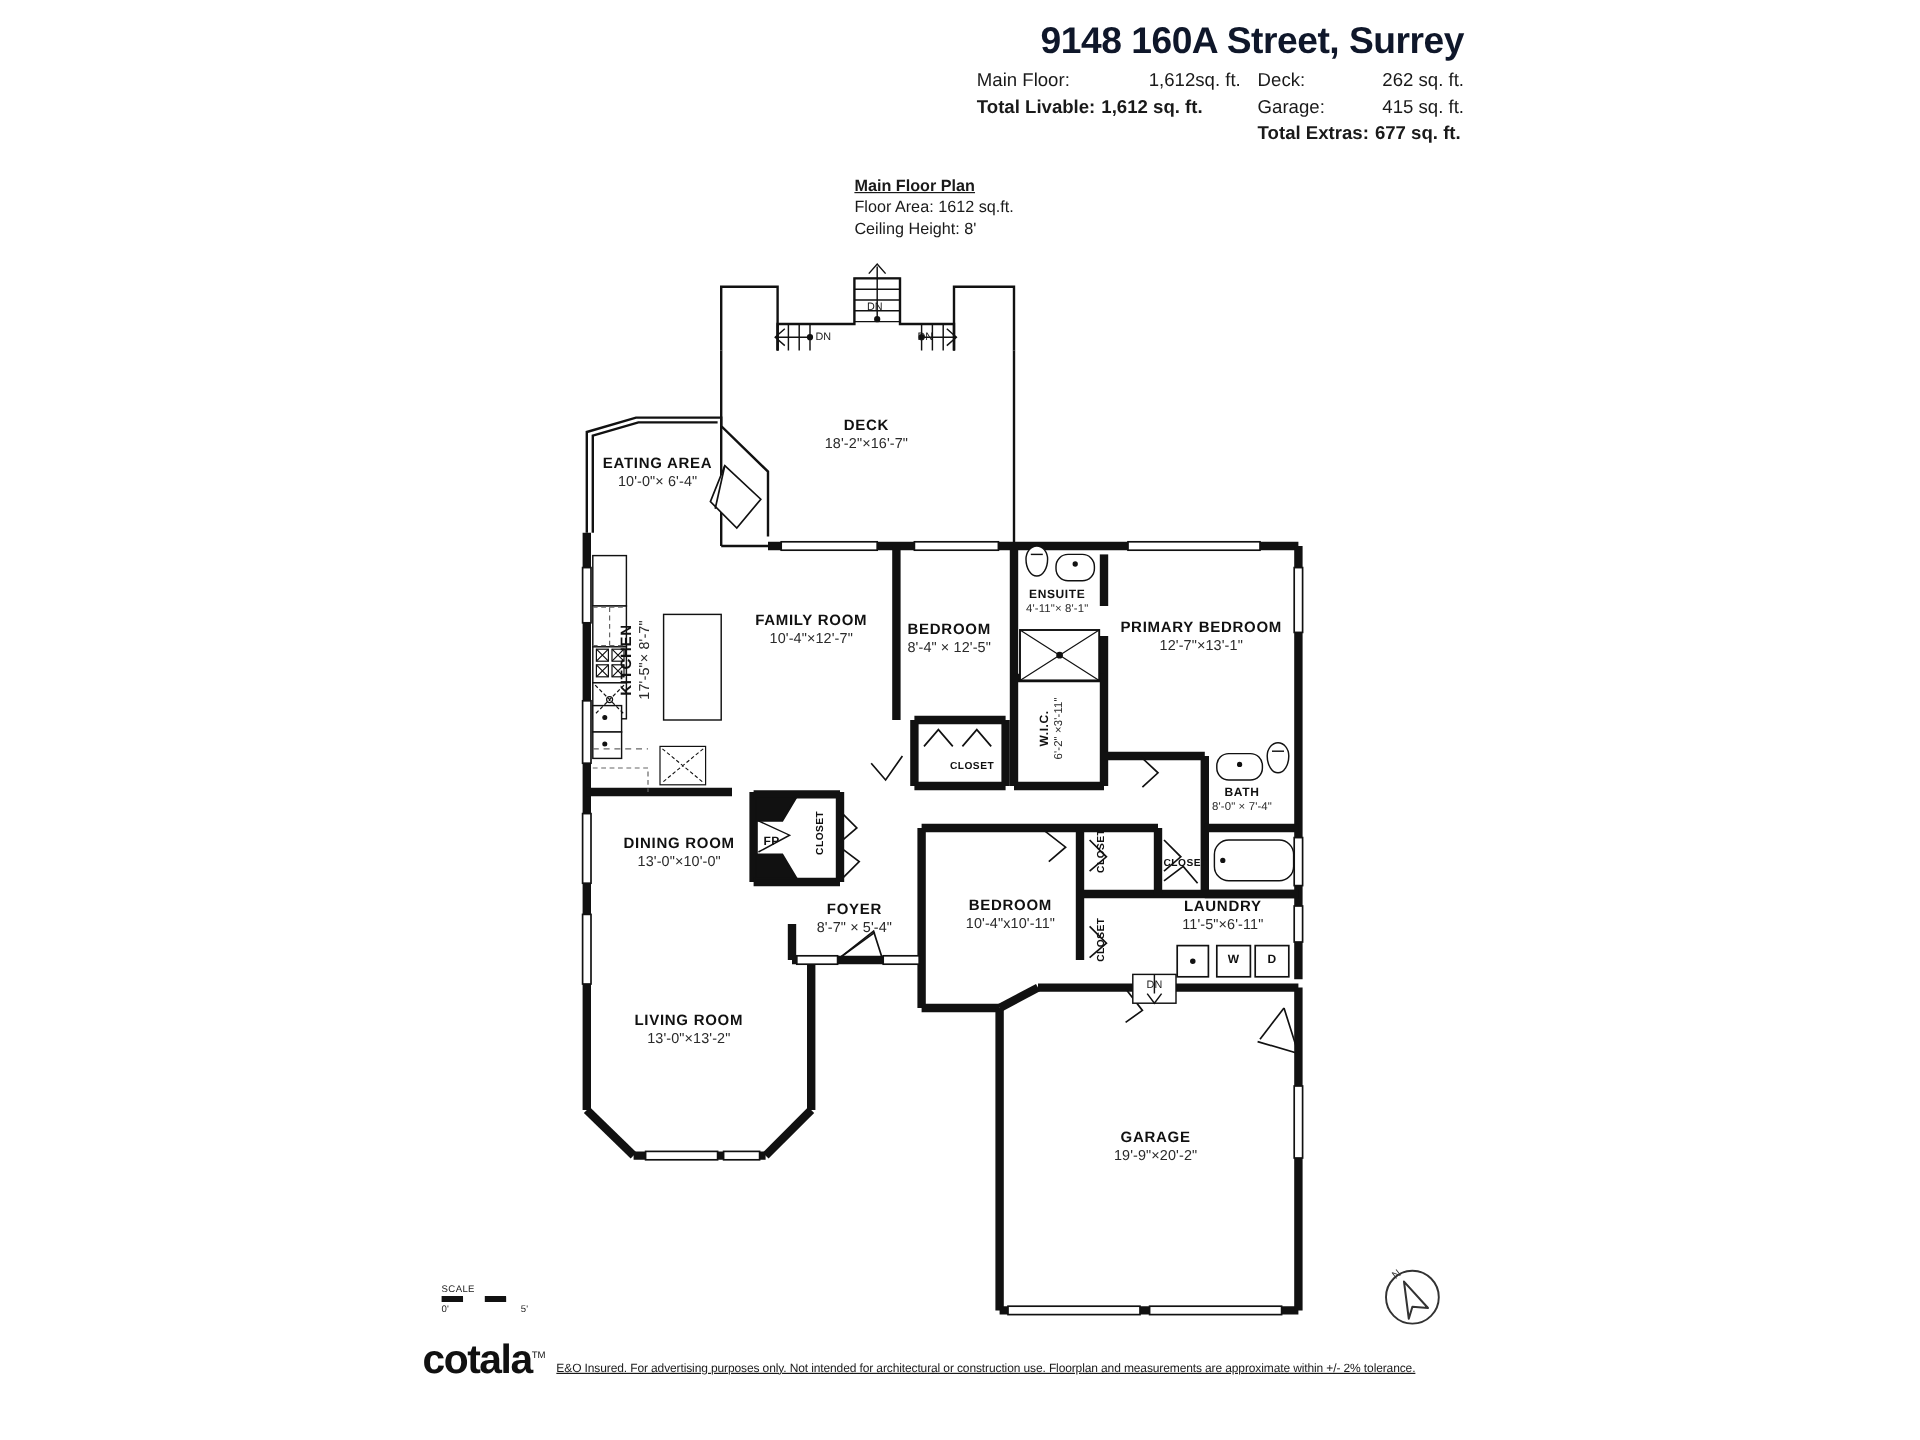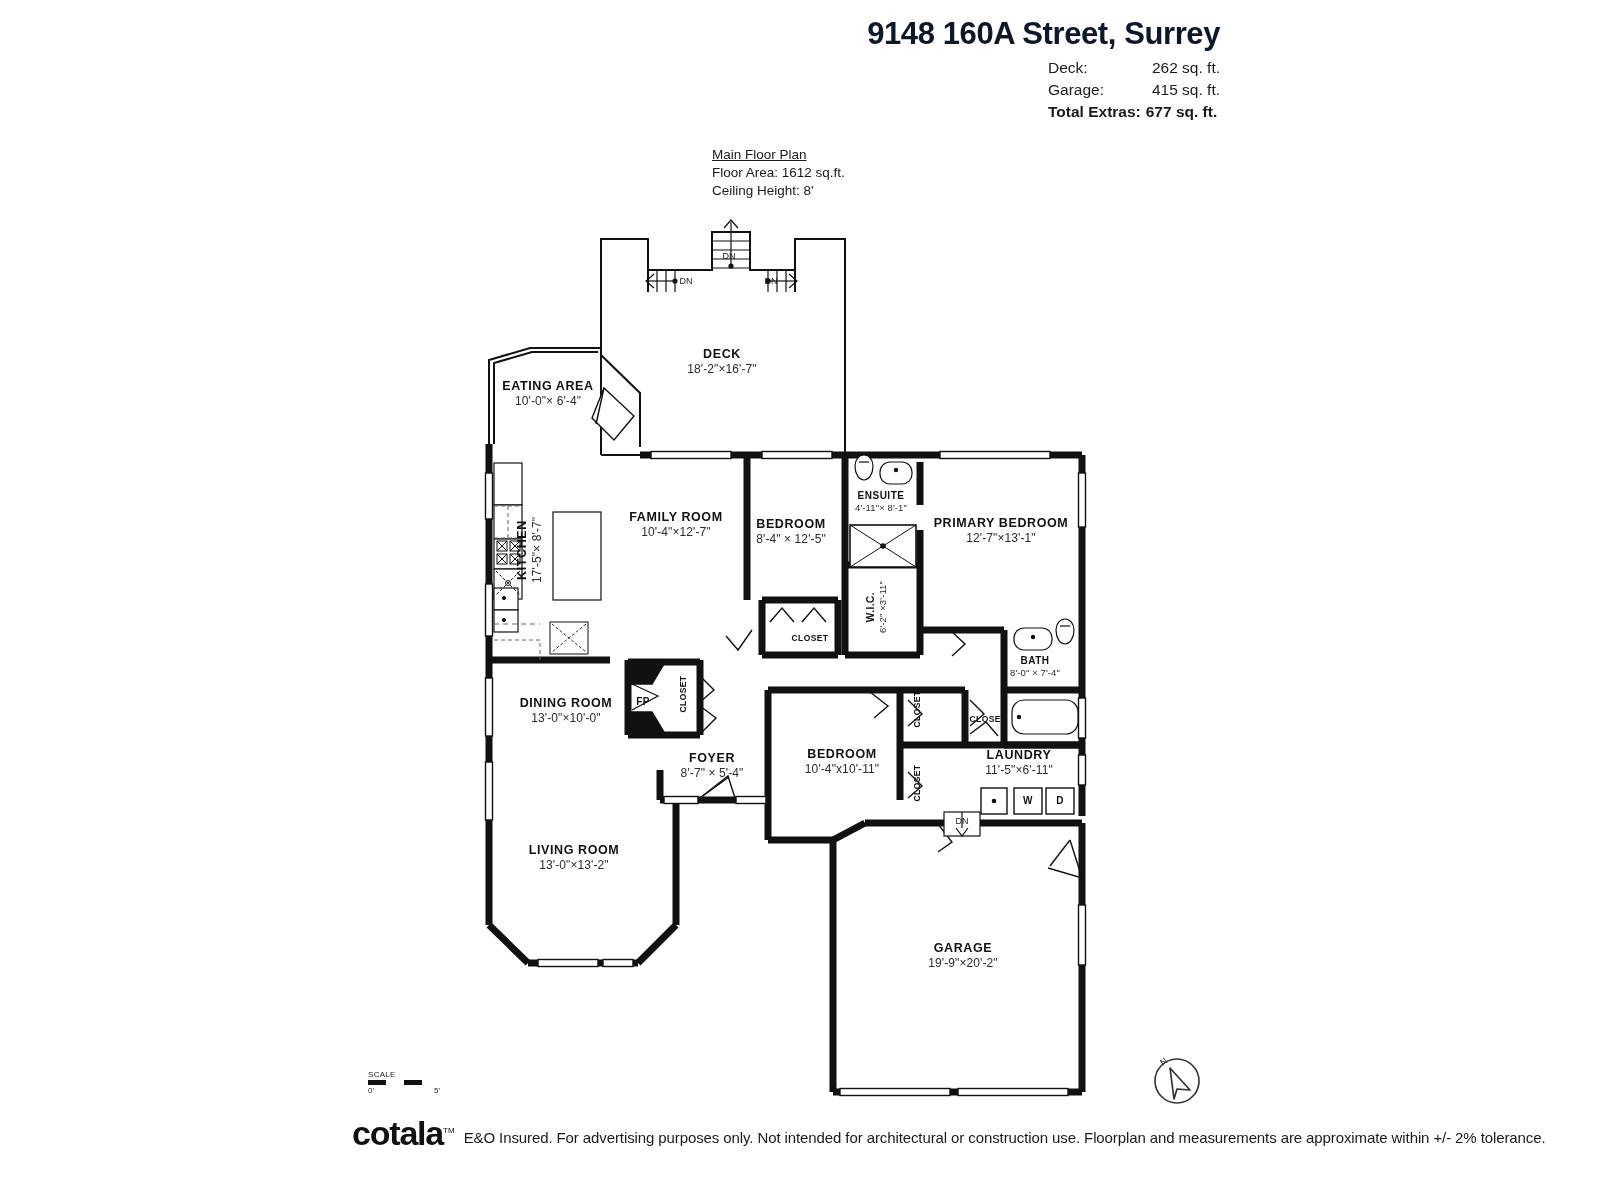--- a/index.html
+++ b/index.html
@@ -22,21 +22,21 @@
   .left .lab{width:116px;}
   .left .val{width:104px;}
   .right .lab{width:84px;}
   .right .val{width:88px;}
   .bold .lab,.bold .val{font-weight:bold;}
   .stat-row.bold.wide .lab{width:auto;margin-right:5px;}
   .stat-row.bold.wide .val{width:auto;}
 
   
   #plan-caption{position:absolute;left:712px;top:146px;font-size:13.5px;line-height:1.34;}
-  #plan-caption .cap-title{font-weight:normal;text-decoration:underline;font-size:13.5px;}
+  #plan-caption .cap-title{font-weight:bold;text-decoration:underline;font-size:13.5px;}
 
   
   #plan{position:absolute;left:0;top:0;width:1600px;height:1200px;}
 
   
   .rlabel{position:absolute;text-align:center;line-height:1.22;white-space:nowrap;}
   .rlabel .nm{font-weight:bold;font-size:12.5px;letter-spacing:0.6px;color:#111;}
   .rlabel .dm{font-size:12px;color:#2a2a2a;letter-spacing:0.1px;}
   .rlabel.small .nm{font-size:10px;letter-spacing:0.5px;}
   .rlabel.small .dm{font-size:9.5px;}
@@ -53,30 +53,40 @@
   .sb-seg.off{background:#fff;border-top:1px solid #fff;}
   .sb-ends{display:flex;justify-content:space-between;width:72px;font-size:8px;margin-top:0px;}
 
   
   #compass{position:absolute;left:1146px;top:1048px;width:62px;height:62px;}
 
   
   #footer{position:absolute;left:352px;top:1118px;display:flex;align-items:flex-end;}
   #brand{font-size:34px;font-weight:bold;letter-spacing:-1.2px;color:#111;line-height:0.9;}
   #brand-tm{font-size:8px;font-weight:normal;vertical-align:super;letter-spacing:0;margin-top:31px;}
-  #disclaimer{font-size:15px;color:#1a1a1a;margin-left:9px;margin-bottom:3px;letter-spacing:-0.1px;white-space:nowrap;}
+  #disclaimer{font-size:10px;color:#1a1a1a;margin-left:9px;margin-bottom:3px;letter-spacing:-0.1px;white-space:nowrap;text-decoration:underline;}
 </style>
 </head>
 <body>
 
 <div class="page">
 
   <div id="header">
     <div id="title">9148 160A Street, Surrey</div>
     <div id="stats">
+      <div class="stat-col left">
+        <div class="stat-row">
+          <span class="lab">Main Floor:</span>
+          <span class="val">1,612sq. ft.</span>
+        </div>
+        <div class="stat-row bold wide">
+          <span class="lab">Total Livable:</span>
+          <span class="val">1,612 sq. ft.</span>
+        </div>
+      </div>
       <div class="stat-col right">
         <div class="stat-row">
           <span class="lab">Deck:</span>
           <span class="val">262 sq. ft.</span>
         </div>
         <div class="stat-row">
           <span class="lab">Garage:</span>
           <span class="val">415 sq. ft.</span>
         </div>
         <div class="stat-row bold wide">

